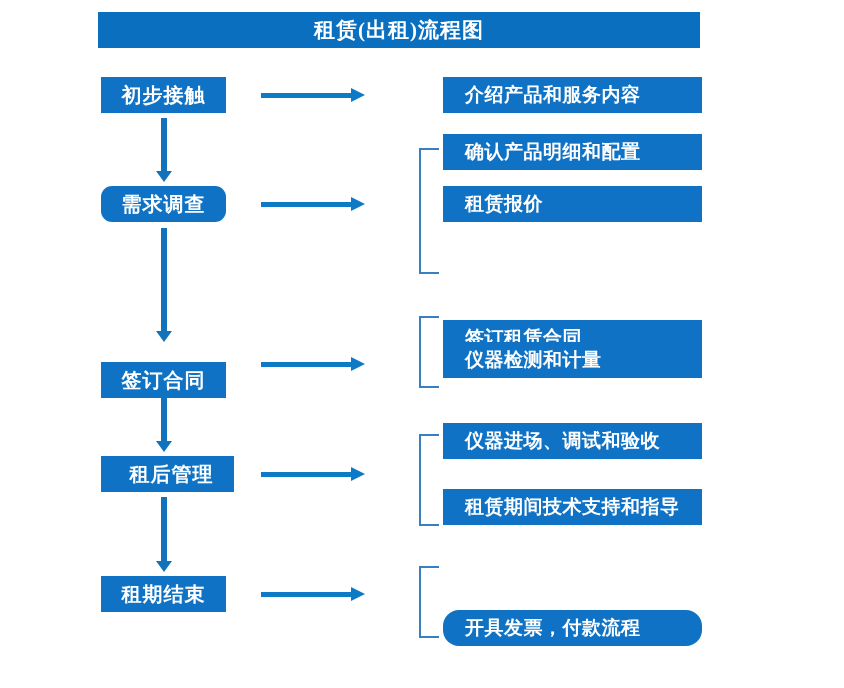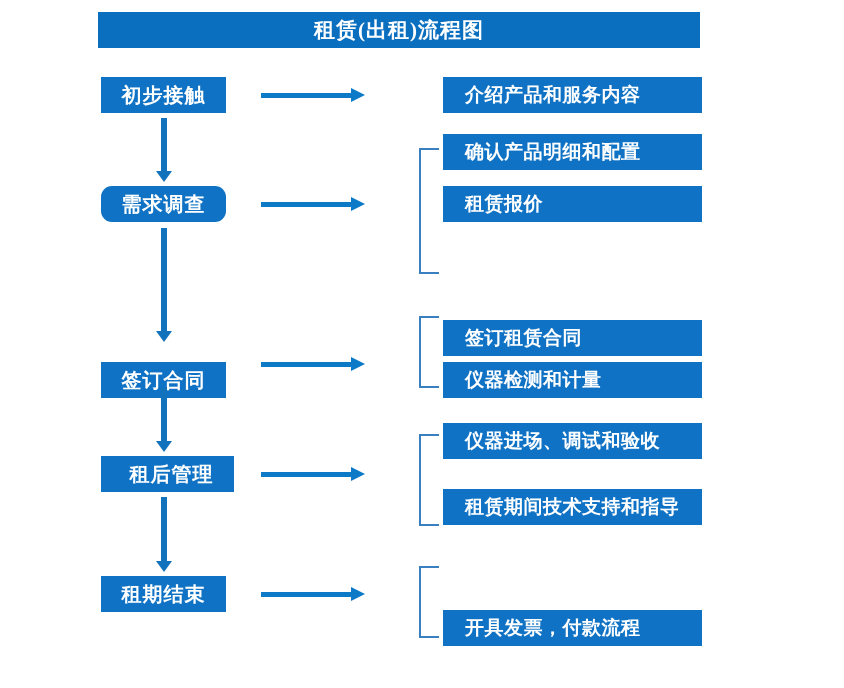--- a/index.html
+++ b/index.html
@@ -184,20 +184,20 @@
   <div class="bracket" style="top:148px; height:126px;"></div>
   <div class="bracket" style="top:316px; height:72px;"></div>
   <div class="bracket" style="top:434px; height:92px;"></div>
   <div class="bracket" style="top:566px; height:72px;"></div>
 
   <div class="task-box" style="top:77px;">介绍产品和服务内容</div>
   <div class="task-box" style="top:134px;">确认产品明细和配置</div>
   <div class="task-box" style="top:186px;">租赁报价</div>
 
   <div class="task-box" style="top:313px;margin-top:7px;">签订租赁合同</div>
-  <div class="task-box" style="top:362px;">仪器检测和计量</div>
+  <div class="task-box" style="top:342px;">仪器检测和计量</div>
 
   <div class="task-box" style="top:423px;">仪器进场、调试和验收</div>
   <div class="task-box" style="top:489px;">租赁期间技术支持和指导</div>
 
-  <div class="task-box" style="top:610px;">开具发票，付款流程</div>
+  <div class="task-box" style="top:610px;border-radius:16px;">开具发票，付款流程</div>
 
 </div>
 
 </body></html>

